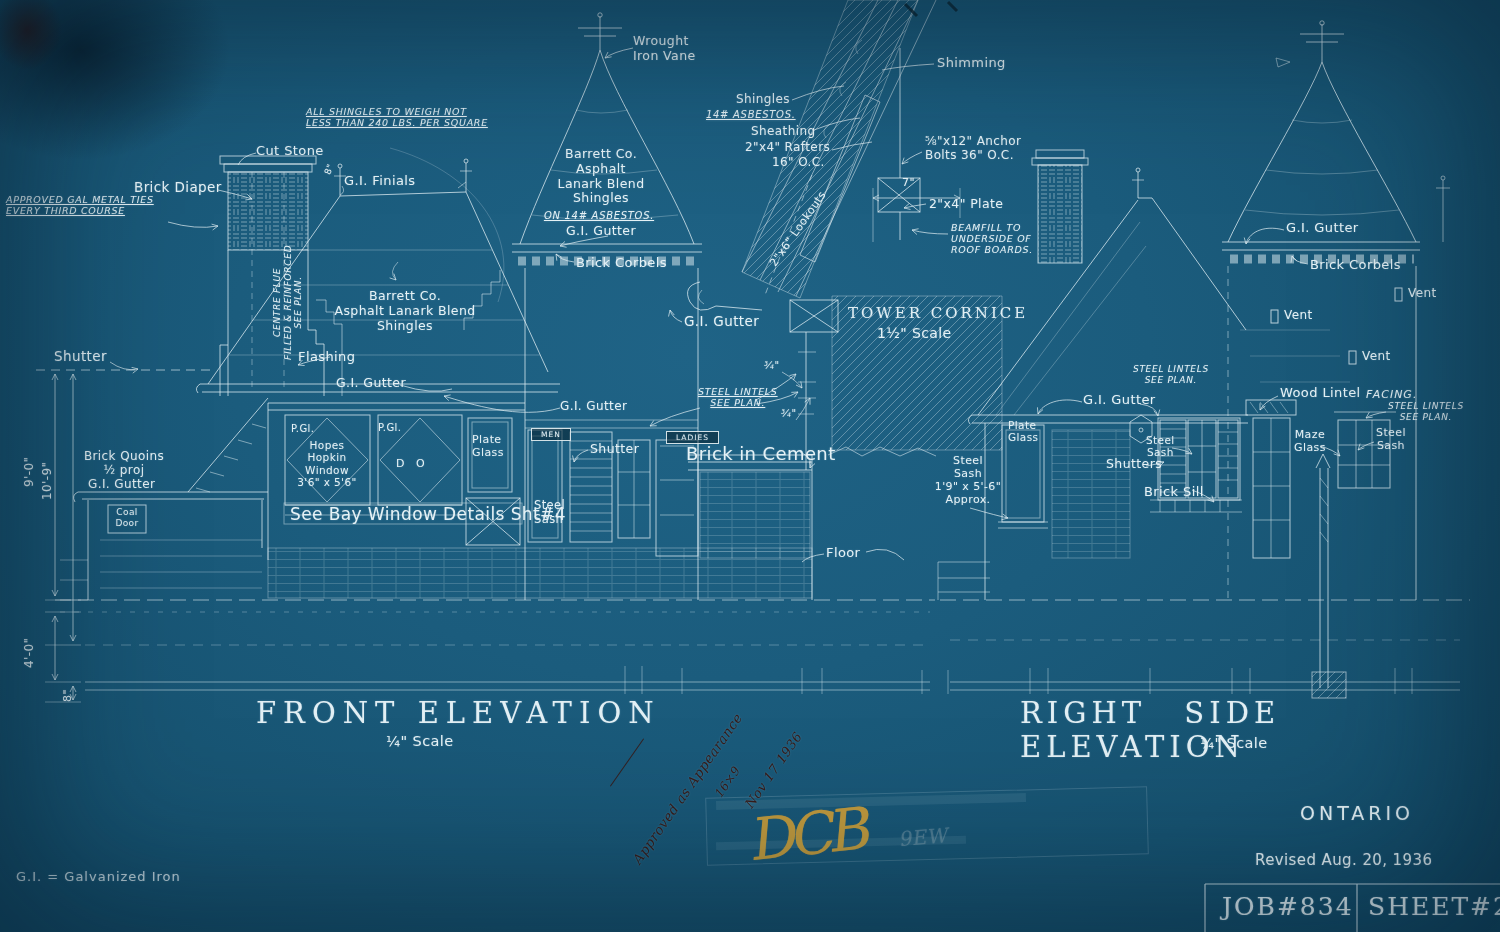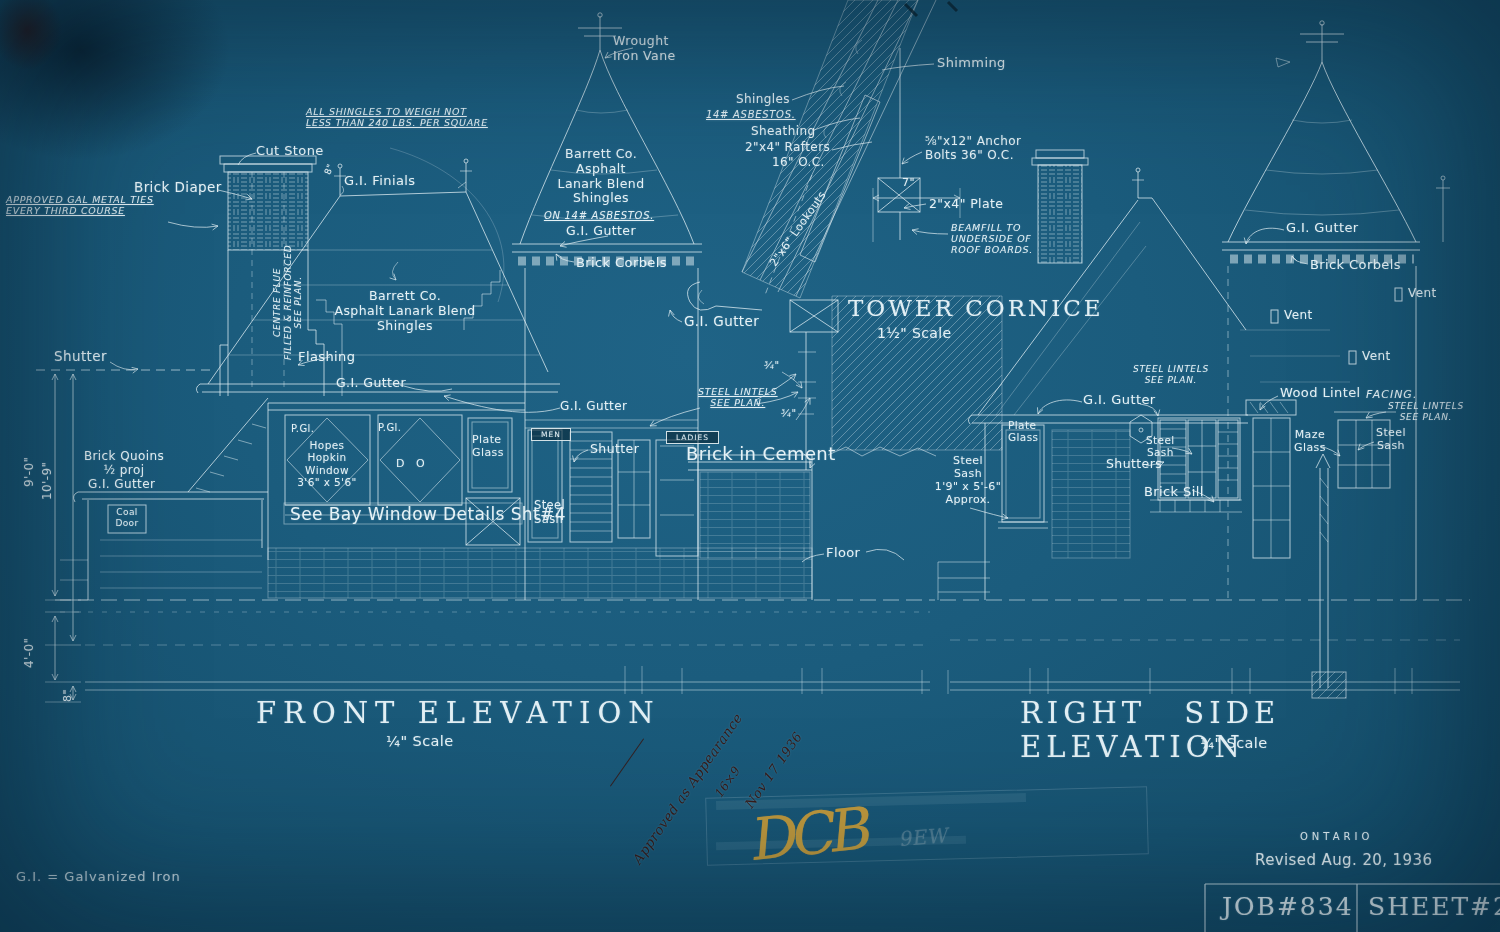--- a/index.html
+++ b/index.html
@@ -257,36 +257,36 @@
     <path d="M1284,230 C1262,224 1248,234 1246,244" marker-end="url(#ar)"></path>
     <path d="M1308,264 q-14,-2 -16,-8" marker-end="url(#ar)"></path>
   </g>
 
   <g stroke="#e2eff4" stroke-opacity="0.8" fill="none" stroke-width="1.2">
     <path d="M1205,884 H1500 M1205,884 V932 M1357,884 V932"></path>
   </g>
 </svg>
 
 <div>
-  <div class="lbl" style="left:613px;top:34px;font-size:12.5px">Wrought
+  <div class="lbl" style="left:633px;top:34px;font-size:12.5px">Wrought
 Iron Vane</div>
   <div class="lbl" style="left:937px;top:55px;font-size:13px">Shimming</div>
   <div class="lbl" style="left:736px;top:92px">Shingles</div>
   <div class="lbl spec ul" style="left:706px;top:109px">14# ASBESTOS.</div>
   <div class="lbl" style="left:751px;top:124px">Sheathing</div>
   <div class="lbl" style="left:745px;top:140px">2"x4" Rafters</div>
   <div class="lbl" style="left:772px;top:155px">16" O.C.</div>
   <div class="lbl" style="left:902px;top:177px;font-size:11px">7"</div>
   <div class="lbl" style="left:925px;top:134px">⅝"x12" Anchor
 Bolts 36" O.C.</div>
   <div class="lbl" style="left:929px;top:197px;font-size:12.5px">2"x4" Plate</div>
   <div class="lbl spec" style="left:951px;top:222px;font-size:9.5px">BEAMFILL TO
 UNDERSIDE OF
 ROOF BOARDS.</div>
-  <div class="lbl title" style="left:848px;top:295px;font-size:23px;letter-spacing:3px">TOWER CORNICE</div>
+  <div class="lbl title" style="left:848px;top:305px;font-size:15px;letter-spacing:3px">TOWER CORNICE</div>
   <div class="lbl" style="left:877px;top:325px;font-size:14px">1½" Scale</div>
   <div class="lbl spec ul" style="left:306px;top:106px;font-size:9.5px">ALL SHINGLES TO WEIGH NOT
 LESS THAN 240 LBS. PER SQUARE</div>
   <div class="lbl" style="left:256px;top:143px;font-size:13px">Cut Stone</div>
   <div class="lbl" style="left:134px;top:180px;font-size:13.5px">Brick Diaper</div>
   <div class="lbl spec ul" style="left:6px;top:194px;font-size:9.5px">APPROVED GAL METAL TIES
 EVERY THIRD COURSE</div>
   <div class="lbl" style="left:344px;top:173px;font-size:13px">G.I. Finials</div>
   <div class="lbl" style="left:324px;top:164px;font-size:9px;transform:rotate(-70deg)">8"</div>
   <div class="lbl spec ctr" style="left:272px;top:360px;font-size:9px;transform:rotate(-90deg);transform-origin:left top">CENTRE FLUE
@@ -367,21 +367,21 @@
   <div class="lbl" style="left:1284px;top:308px;font-size:12px">Vent</div>
   <div class="lbl" style="left:1362px;top:349px;font-size:12px">Vent</div>
 
   <div class="lbl" style="left:22px;top:487px;transform:rotate(-90deg);transform-origin:left top">9'-0"</div>
   <div class="lbl" style="left:40px;top:500px;transform:rotate(-90deg);transform-origin:left top">10'-9"</div>
   <div class="lbl" style="left:22px;top:668px;transform:rotate(-90deg);transform-origin:left top">4'-0"</div>
   <div class="lbl" style="left:62px;top:702px;font-size:11px;transform:rotate(-90deg);transform-origin:left top">8"</div>
 
   <div class="lbl" style="left:16px;top:869px;font-size:13px;letter-spacing:1px;opacity:.85">G.I. = Galvanized Iron</div>
 
-  <div class="lbl" style="left:1300px;top:831px;font-size:10px;letter-spacing:4px">ONTARIO</div>
+  <div class="lbl" style="left:1300px;top:802px;font-size:19px;letter-spacing:4px">ONTARIO</div>
   <div class="lbl" style="left:1255px;top:852px;font-size:15px">Revised Aug. 20, 1936</div>
   <div class="lbl title" style="left:1222px;top:892px;font-size:25px;letter-spacing:2px">JOB#834</div>
   <div class="lbl title" style="left:1368px;top:892px;font-size:25px;letter-spacing:2px">SHEET#2</div>
 
   <div class="stamp" style="left:706px;top:792px;width:440px;height:66px"></div>
   <div class="strip" style="left:716px;top:797px;width:310px;height:9px;transform:rotate(-1.5deg)"></div>
   <div class="strip" style="left:716px;top:839px;width:250px;height:8px;transform:rotate(-1.5deg)"></div>
   <div style="position:absolute;left:598px;top:762px;width:58px;border-top:1.6px solid rgba(58,19,12,.8);transform:rotate(-55deg)"></div>
   <div class="lbl hand" style="left:630px;top:858px;font-size:13.5px;transform:rotate(-55deg);transform-origin:left top">Approved as Appearance</div>
   <div class="lbl hand" style="left:712px;top:792px;font-size:12px;transform:rotate(-55deg);transform-origin:left top">16×9</div>

